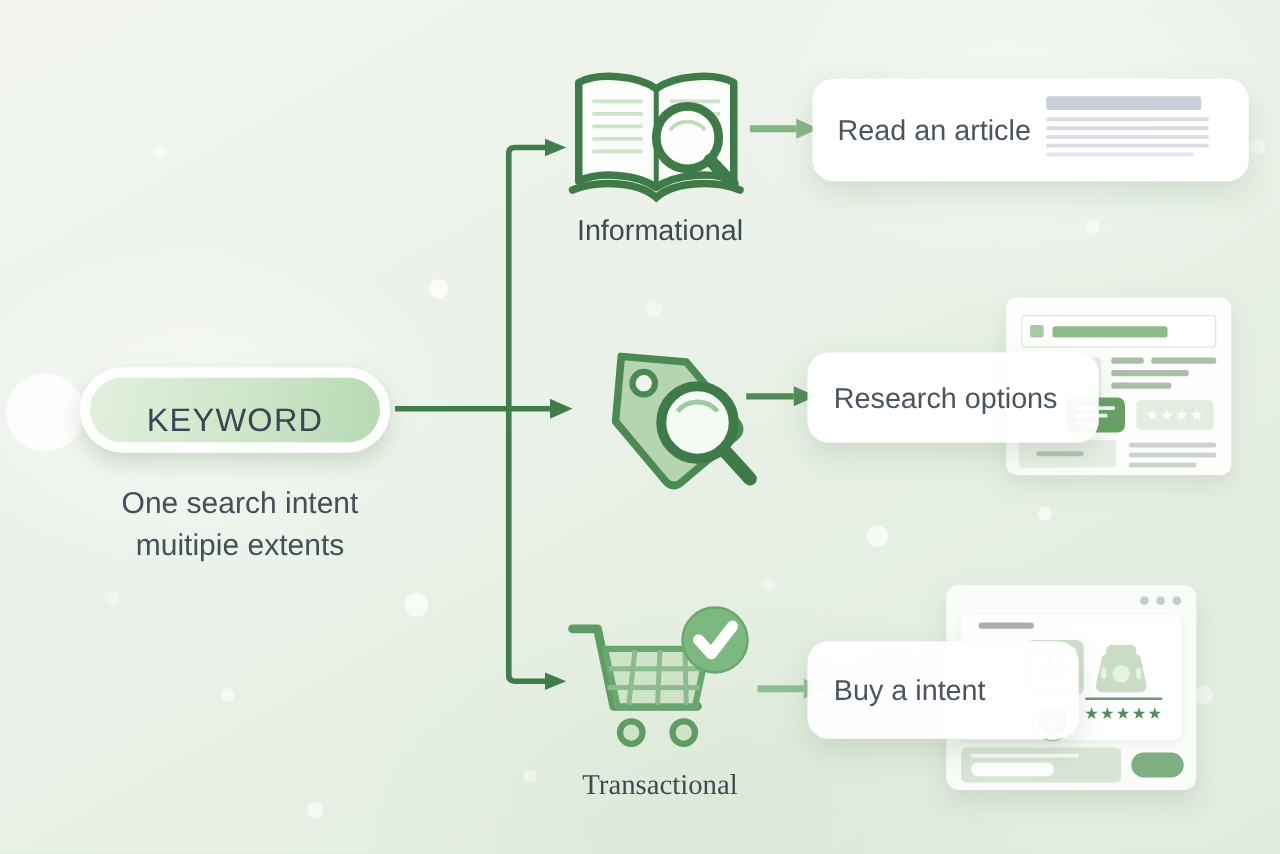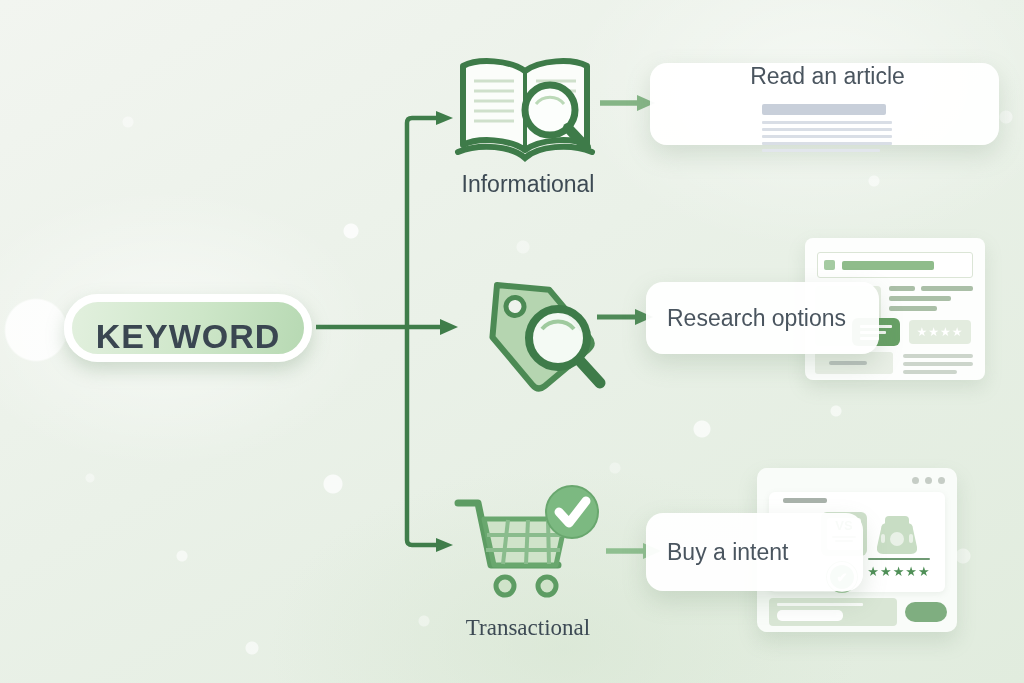--- a/index.html
+++ b/index.html
@@ -31,21 +31,21 @@
   svg{display:block;}
 
   
   .keyword-pill{
     left:64px;top:294px;width:232px;height:52px;
     border:8px solid #ffffff;border-radius:40px;
     background:linear-gradient(100deg,#e2f0de 0%,#cde6c8 55%,#b7d9b3 100%);
     box-shadow:0 8px 18px rgba(130,160,130,.35);
     display:flex;align-items:center;justify-content:center;z-index:4;
   }
-  .keyword-label{font-size:34px;font-weight:bold;letter-spacing:1px;color:#3a4651;margin-top:16px;}
+  .keyword-label{font-size:26px;font-weight:normal;letter-spacing:1px;color:#3a4651;margin-top:16px;}
   .keyword-subtitle{
     left:60px;top:386px;width:264px;text-align:center;z-index:4;
     font-size:24px;color:#434f59;line-height:1.42;
   }
 
   
   .branch-label{width:220px;text-align:center;font-size:23px;color:#3d4a54;z-index:4;}
   .label-informational{left:418px;top:171px;}
   .label-commercial{left:418px;top:389px;}
   .label-transactional{left:418px;top:615px;font-family:Liberation Serif, serif;}
@@ -56,21 +56,21 @@
   .icon-commercial{left:458px;top:266px;width:150px;height:130px;}
   .icon-transactional{left:450px;top:483px;width:155px;height:125px;}
 
   
   .card{
     background:rgba(255,255,255,.95);border-radius:17px;z-index:5;
     box-shadow:0 10px 24px rgba(110,140,110,.22);
     display:flex;align-items:center;
   }
   .card-label{font-size:23px;color:#4a555f;white-space:nowrap;}
-  .card-read-article{left:650px;top:63px;width:315px;height:82px;padding:0 14px 0 20px;gap:12px;flex-direction:column;}
+  .card-read-article{left:650px;top:63px;width:315px;height:82px;padding:0 14px 0 20px;gap:12px;}
   .card-research{left:646px;top:282px;width:212px;height:72px;padding-left:21px;}
   .card-buy{left:646px;top:513px;width:196px;height:78px;padding-left:21px;}
 
   
   .article-mockup{width:132px;height:58px;flex:0 0 auto;position:relative;}
   .article-header{position:absolute;left:0;top:2px;width:124px;height:11px;background:#c8cfda;border-radius:2px;}
   .article-line{position:absolute;left:0;width:130px;height:3px;background:#d9dee6;border-radius:1px;}
 
   
   .mock-commercial{
@@ -138,20 +138,24 @@
     <polygon points="637,95 637,111 655,103" fill="#85b586"></polygon>
     <path d="M597,317 H635" stroke="#4e8a57" stroke-width="5" fill="none"></path>
     <polygon points="635,309 635,325 653,317" fill="#4e8a57"></polygon>
     <path d="M606,551 H643" stroke="#8fbf90" stroke-width="5.5" fill="none"></path>
     <polygon points="643,543 643,559 661,551" fill="#8fbf90"></polygon>
   </svg>
 
   <div class="abs keyword-pill">
     <span class="keyword-label">KEYWORD</span>
   </div>
+  <div class="abs keyword-subtitle">
+    <span>One search intent</span><br>
+    <span>muitipie extents</span>
+  </div>
 
   <div class="abs icon-holder icon-informational">
     <svg width="150" height="115" viewBox="0 0 150 115">
       <path d="M75,16 C60,5 28,3 13,11 L13,90 C28,82 60,84 75,95 C90,84 122,82 137,90 L137,11 C122,3 90,5 75,16 Z" fill="#fbfdfa" stroke="#3e7b49" stroke-width="6" stroke-linejoin="round"></path>
       <path d="M8,97 C30,88 62,91 75,103 C88,91 120,88 142,97" fill="none" stroke="#3e7b49" stroke-width="6" stroke-linecap="round"></path>
       <path d="M75,16 V95" stroke="#3e7b49" stroke-width="4"></path>
       <g stroke="#cfe0cb" stroke-width="3">
         <line x1="24" y1="26" x2="64" y2="26"></line>
           <line x1="24" y1="36" x2="64" y2="36"></line>
         <line x1="24" y1="46" x2="64" y2="46"></line>

